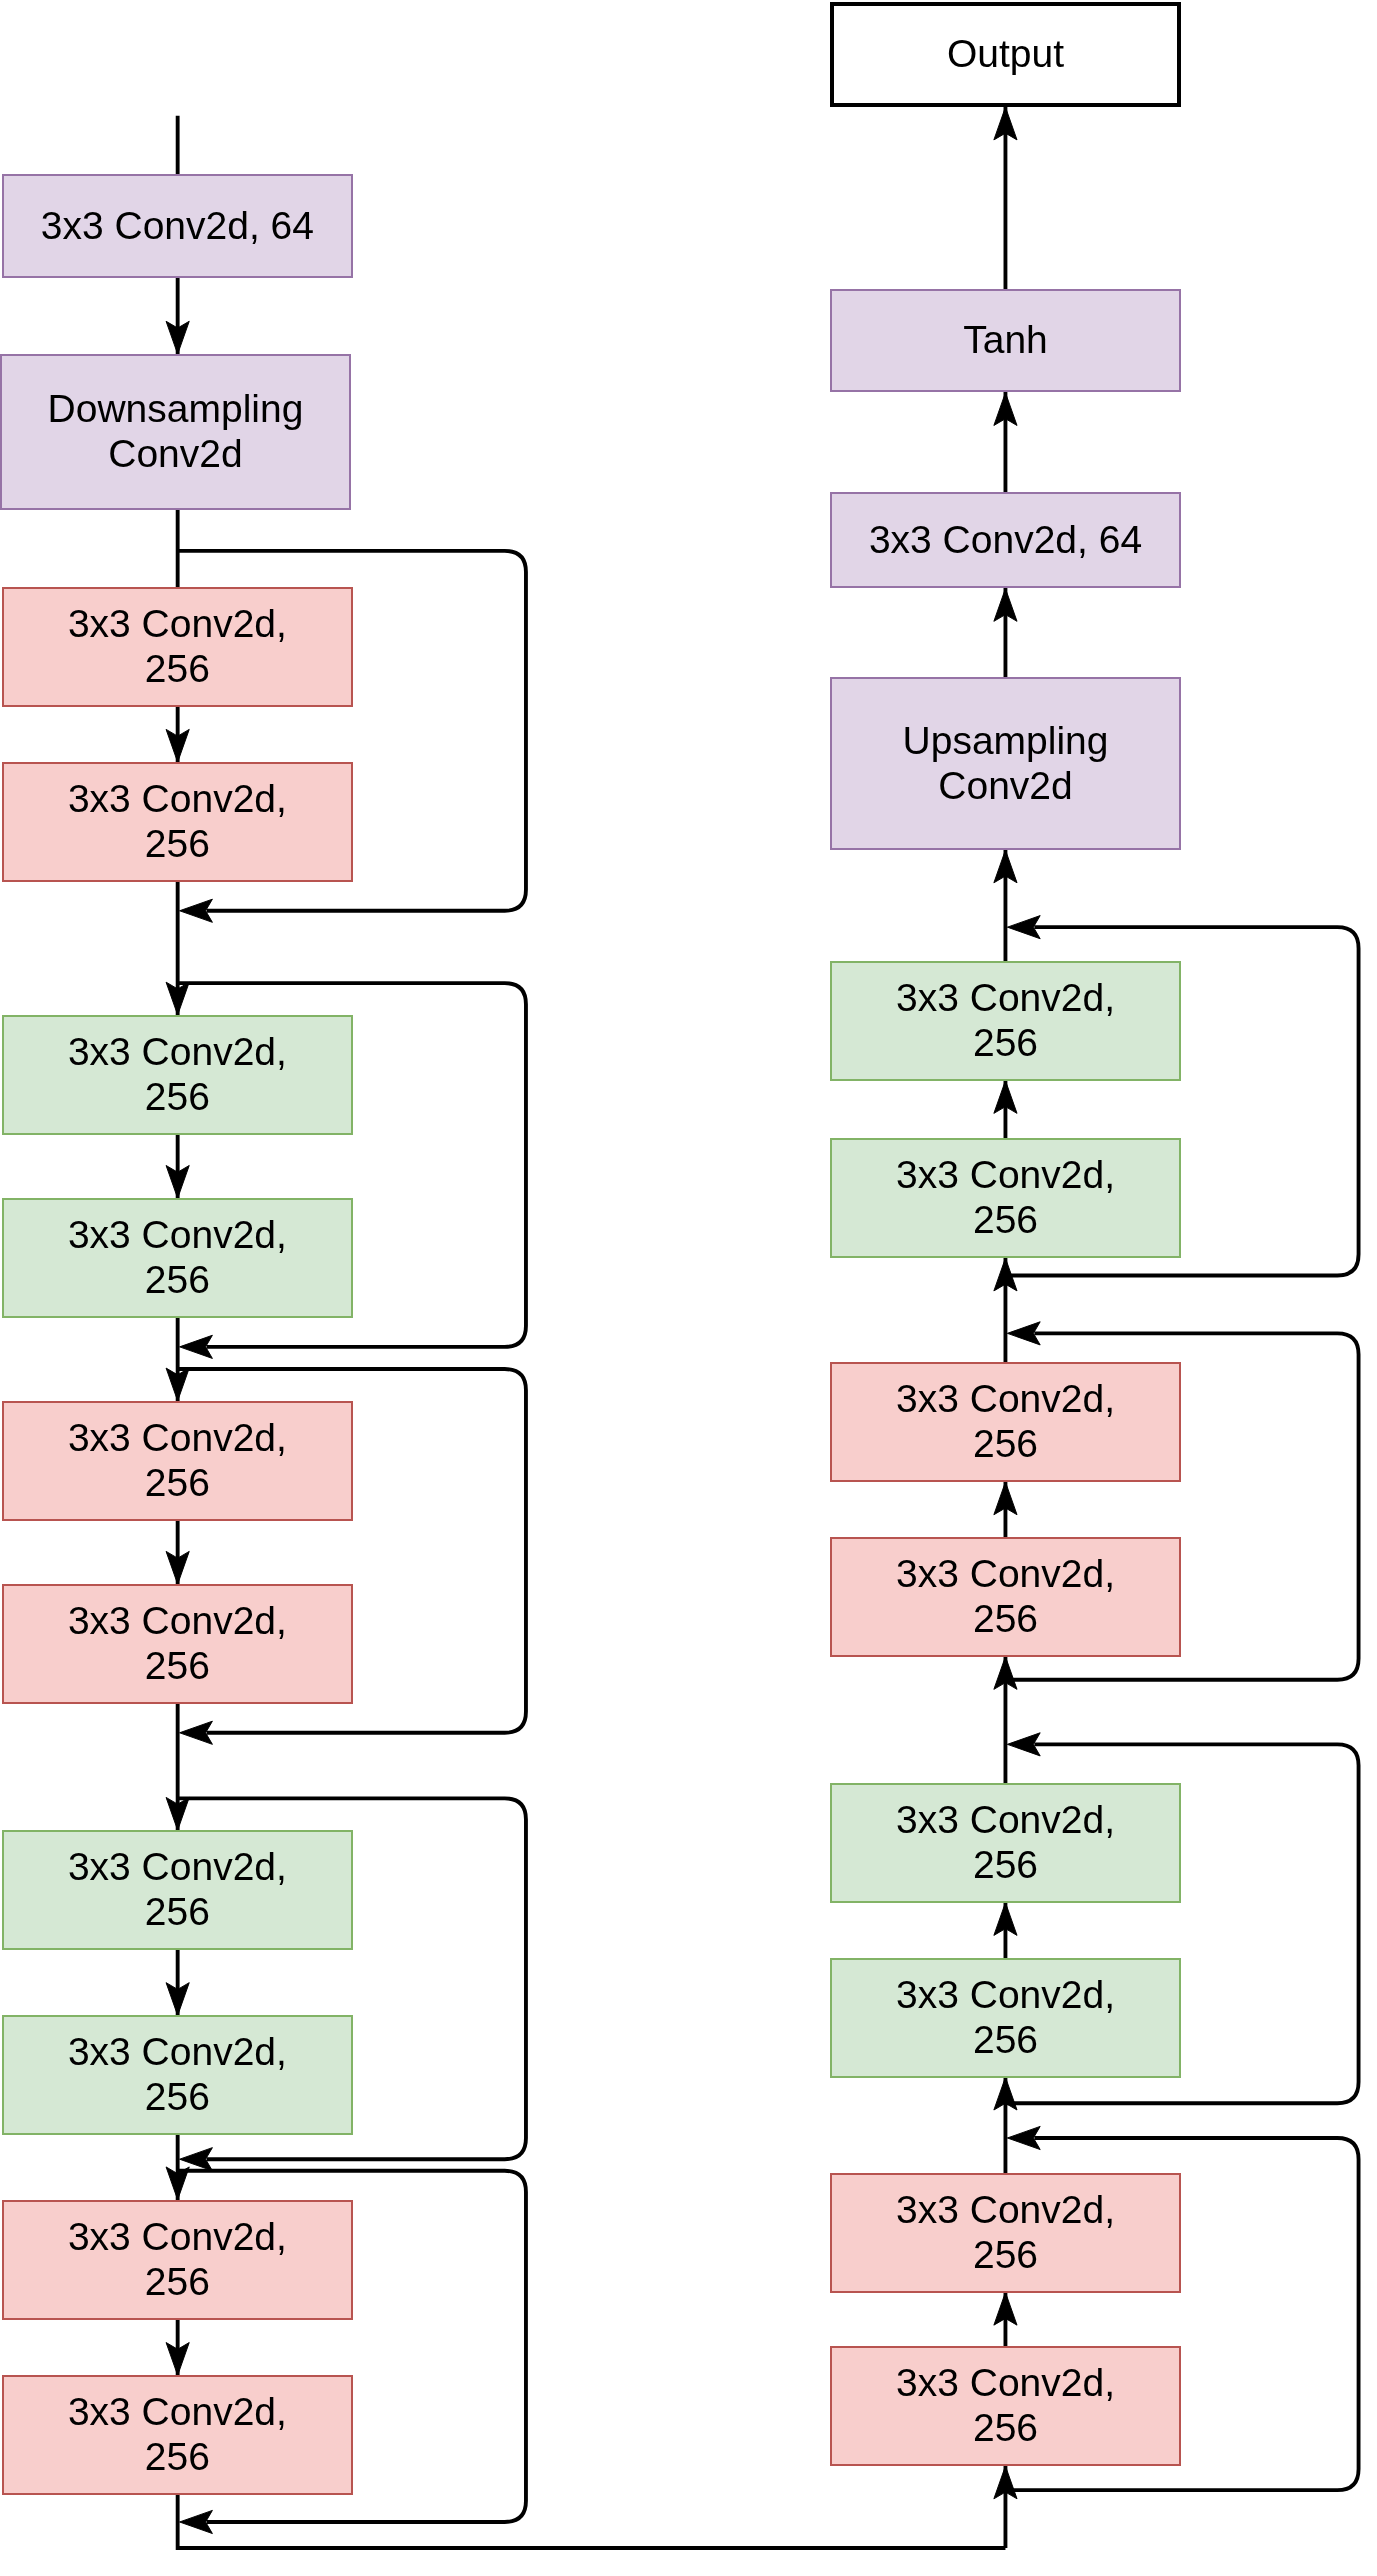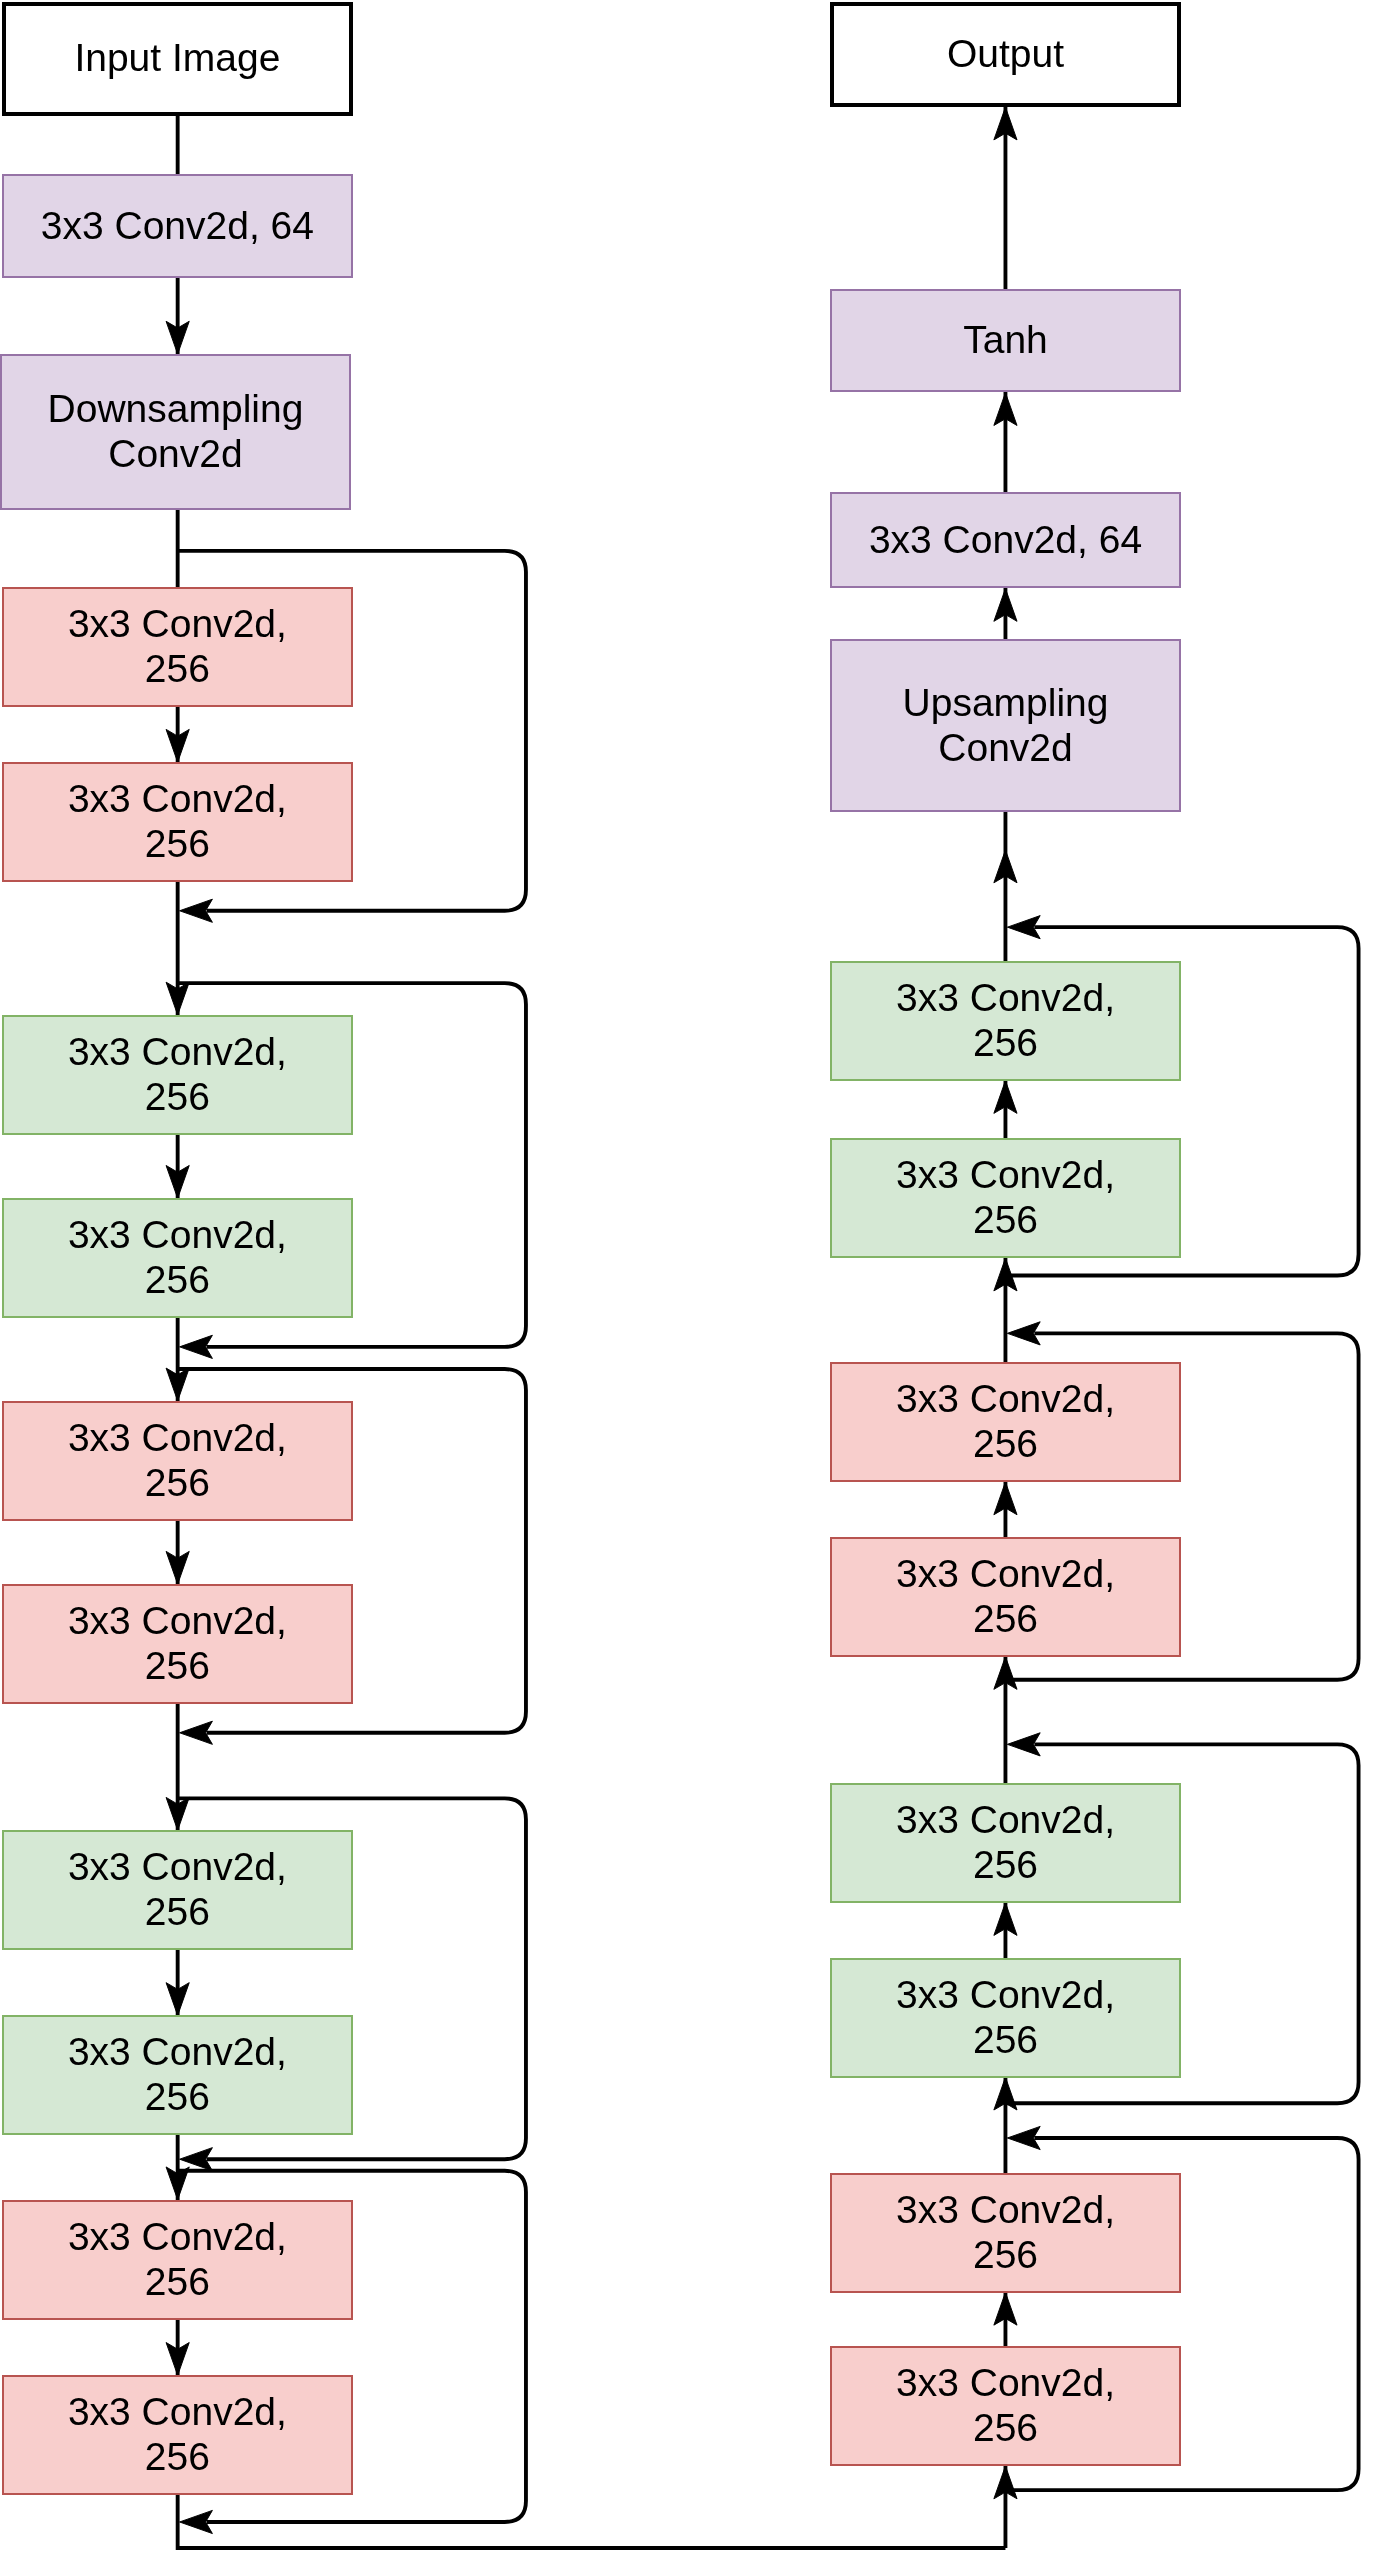--- a/index.html
+++ b/index.html
@@ -83,21 +83,20 @@
       <path d="M 1042 1120 L 1030 1154 L 1042 1147 L 1054 1154 Z" fill="#000000" stroke="#000000" stroke-width="1"></path>
       <path d="M 1042 1304 L 1030 1338 L 1042 1331 L 1054 1338 Z" fill="#000000" stroke="#000000" stroke-width="1"></path>
       <path d="M 1042 1536 L 1030 1570 L 1042 1563 L 1054 1570 Z" fill="#000000" stroke="#000000" stroke-width="1"></path>
       <path d="M 1042 1717 L 1030 1751 L 1042 1744 L 1054 1751 Z" fill="#000000" stroke="#000000" stroke-width="1"></path>
       <path d="M 1042 1972 L 1030 2006 L 1042 1999 L 1054 2006 Z" fill="#000000" stroke="#000000" stroke-width="1"></path>
       <path d="M 1042 2153 L 1030 2187 L 1042 2180 L 1054 2187 Z" fill="#000000" stroke="#000000" stroke-width="1"></path>
       <path d="M 1042 2376 L 1030 2410 L 1042 2403 L 1054 2410 Z" fill="#000000" stroke="#000000" stroke-width="1"></path>
       <path d="M 1042 2556 L 1030 2590 L 1042 2583 L 1054 2590 Z" fill="#000000" stroke="#000000" stroke-width="1"></path>
     </svg>
 
-  <div class="node io" style="left:1.9px;top:1.9px;width:351px;height:114px">Input Image</div>
   <div class="node purple" style="left:1.9px;top:174px;width:351px;height:104px">3x3 Conv2d, 64</div>
   <div class="node purple" style="left:0;top:354px;width:351px;height:156px">Downsampling
 Conv2d</div>
   <div class="node red" style="left:1.9px;top:587px;width:351px;height:120px">3x3 Conv2d,
 256</div>
   <div class="node red" style="left:1.9px;top:762px;width:351px;height:120px">3x3 Conv2d,
 256</div>
   <div class="node green" style="left:1.9px;top:1015px;width:351px;height:120px">3x3 Conv2d,
 256</div>
   <div class="node green" style="left:1.9px;top:1198px;width:351px;height:120px">3x3 Conv2d,
@@ -111,21 +110,21 @@
   <div class="node green" style="left:1.9px;top:2015px;width:351px;height:120px">3x3 Conv2d,
 256</div>
   <div class="node red" style="left:1.9px;top:2200px;width:351px;height:120px">3x3 Conv2d,
 256</div>
   <div class="node red" style="left:1.9px;top:2375px;width:351px;height:120px">3x3 Conv2d,
 256</div>
 
   <div class="node purple" style="left:830px;top:289px;width:351px;height:103px">Tanh</div>
   <div class="node io" style="left:830px;top:1.9px;width:351px;height:105px">Output</div>
   <div class="node purple" style="left:830px;top:492px;width:351px;height:96px">3x3 Conv2d, 64</div>
-  <div class="node purple" style="left:830px;top:639px;width:351px;height:173px">Upsampling
+  <div class="node purple" style="left:830px;top:677px;width:351px;height:173px">Upsampling
 Conv2d</div>
   <div class="node green" style="left:830px;top:961px;width:351px;height:120px">3x3 Conv2d,
 256</div>
   <div class="node green" style="left:830px;top:1138px;width:351px;height:120px">3x3 Conv2d,
 256</div>
   <div class="node red" style="left:830px;top:1362px;width:351px;height:120px">3x3 Conv2d,
 256</div>
   <div class="node red" style="left:830px;top:1537px;width:351px;height:120px">3x3 Conv2d,
 256</div>
   <div class="node green" style="left:830px;top:1783px;width:351px;height:120px">3x3 Conv2d,

